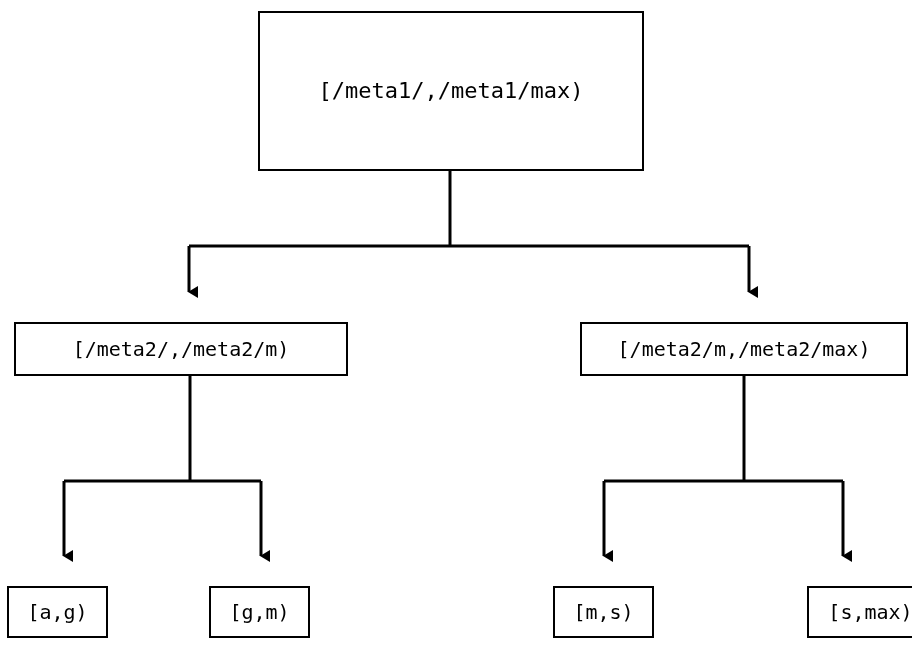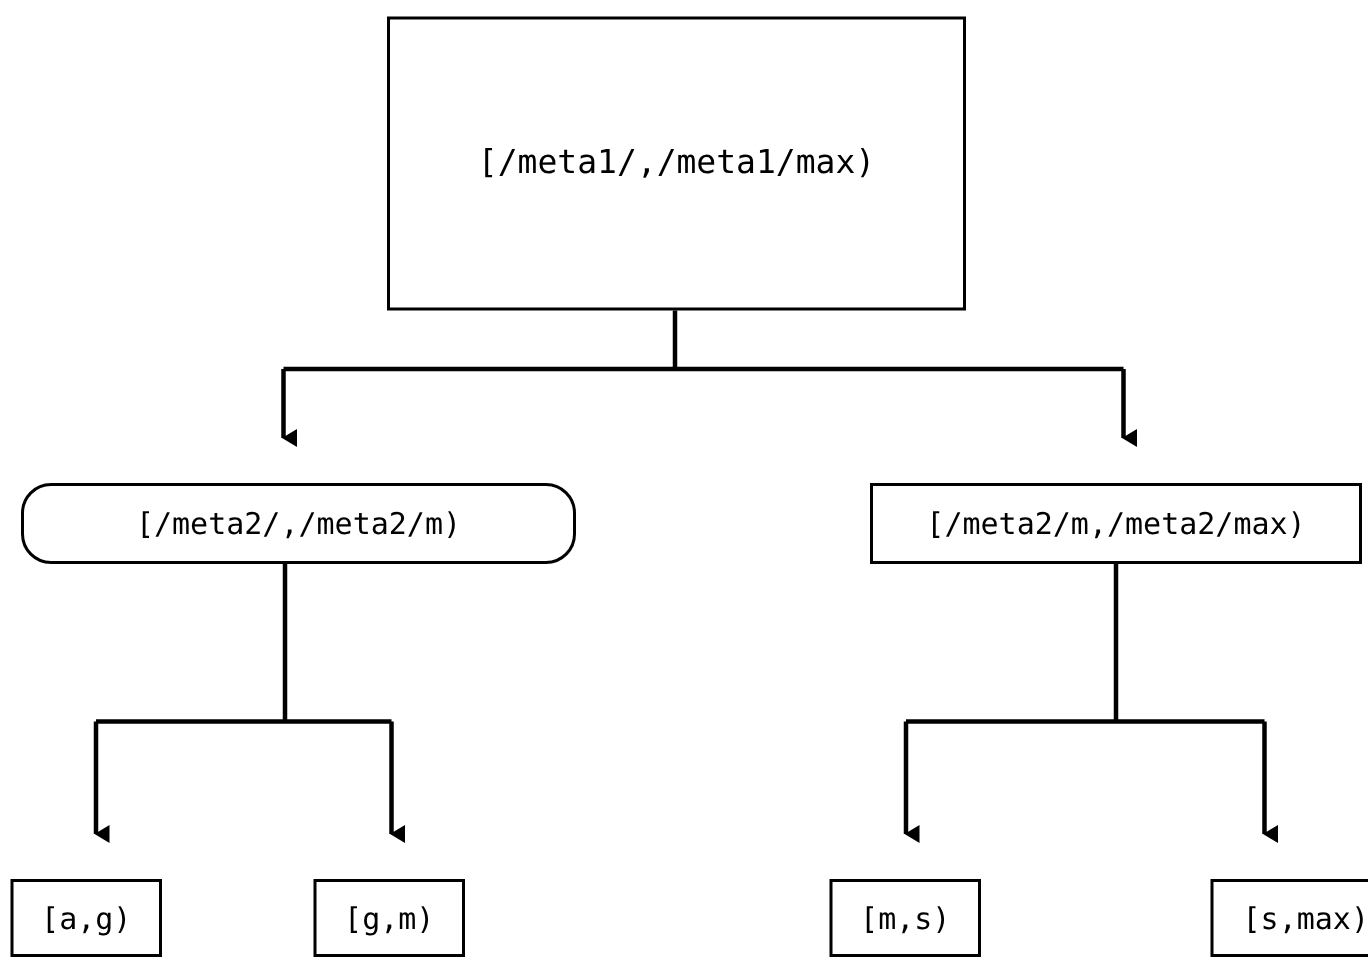--- a/index.html
+++ b/index.html
@@ -39,33 +39,32 @@
     display: block;
     line-height: 1;
     color: #000000;
     white-space: pre;
   }
   
   .node-root {
     left: 258px;
     top: 11px;
     width: 386px;
-    height: 196px;
+    height: 160px;
   }
   .node-root .node-label { font-size: 22px; }
   
   .node-mid {
     top: 322px;
     height: 54px;
   }
   .node-mid .node-label { font-size: 20px; }
   .node-mid-left {
     left: 14px;
-    width: 370px;
-    border-radius: 20px;
+    width: 334px;
   }
   .node-mid-right {
     left: 580px;
     width: 328px;
   }
   
   .node-leaf {
     top: 586px;
     height: 52px;
   }

